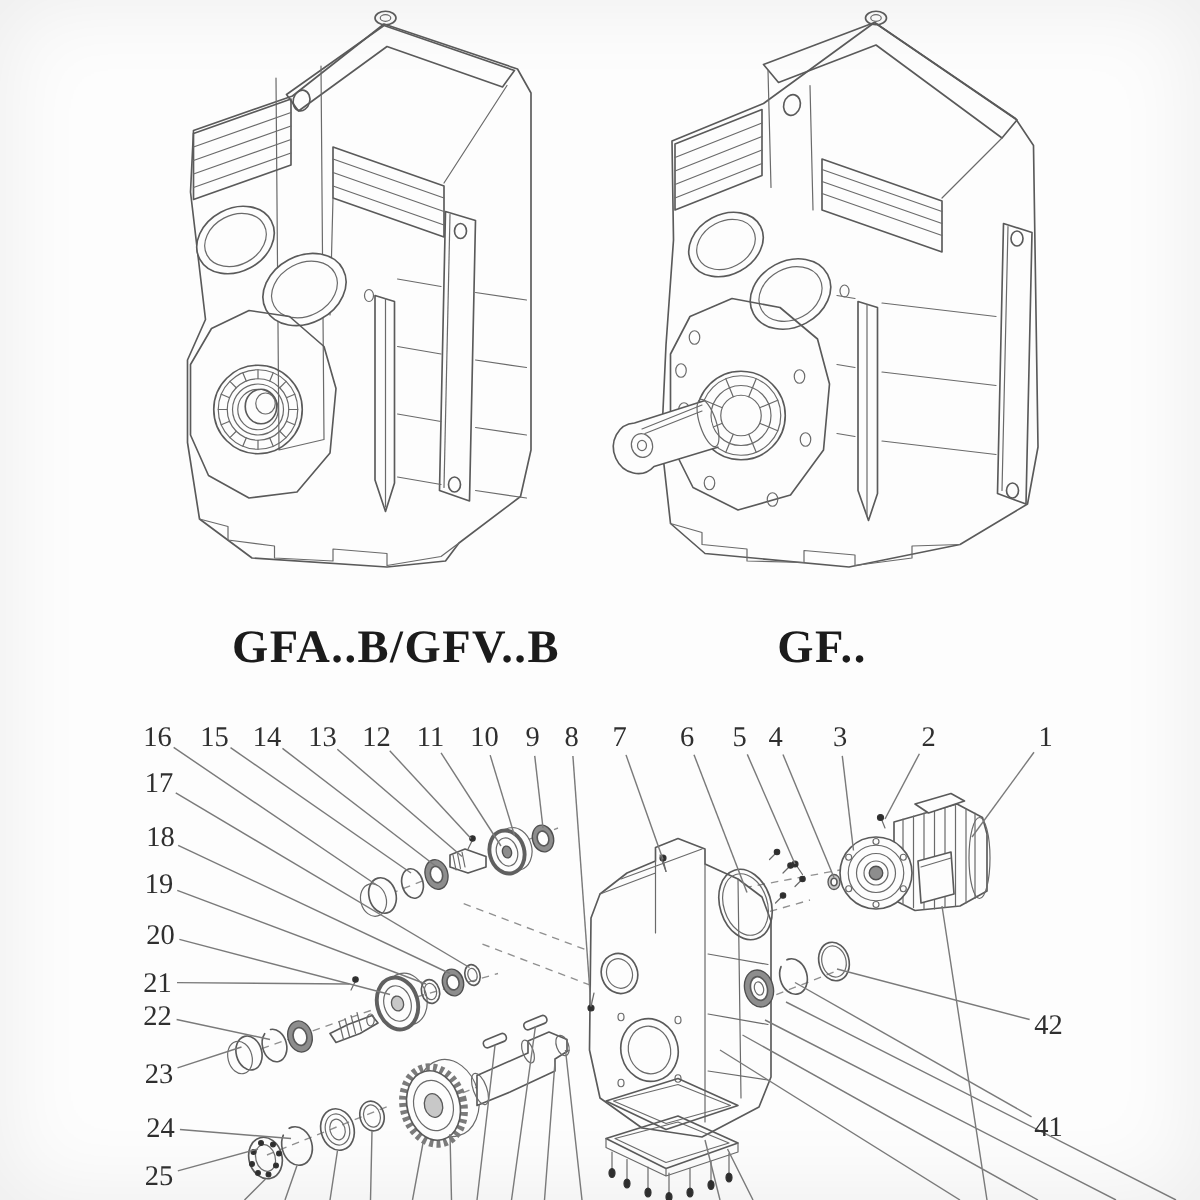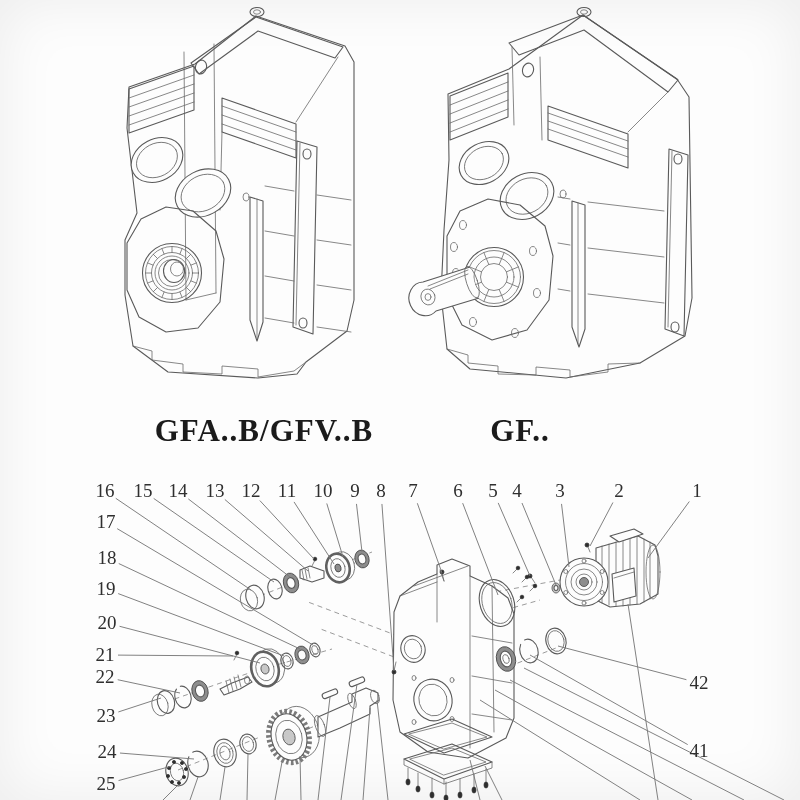--- a/index.html
+++ b/index.html
@@ -400,14 +400,14 @@
           <text x="106" y="790" text-anchor="middle" class="callout-num">25</text>
           <line x1="687.6964118921925" y1="744.5790268736715" x2="530" y2="655" class="ldr"></line>
           <text x="699" y="757" text-anchor="middle" class="callout-num">41</text>
           <line x1="686.4257237373513" y1="679.7003672218582" x2="558" y2="646" class="ldr"></line>
           <text x="699" y="689" text-anchor="middle" class="callout-num">42</text>
         </g>
     </g>
   </svg>
 
   <div class="model-label" style="left:264px;top:413px">GFA..B/GFV..B</div>
-  <div class="model-label" style="left:520px;top:413px">GF..</div>
+  <div class="model-label" style="left:548px;top:413px">GF..</div>
 </div>
 
 </body></html>

